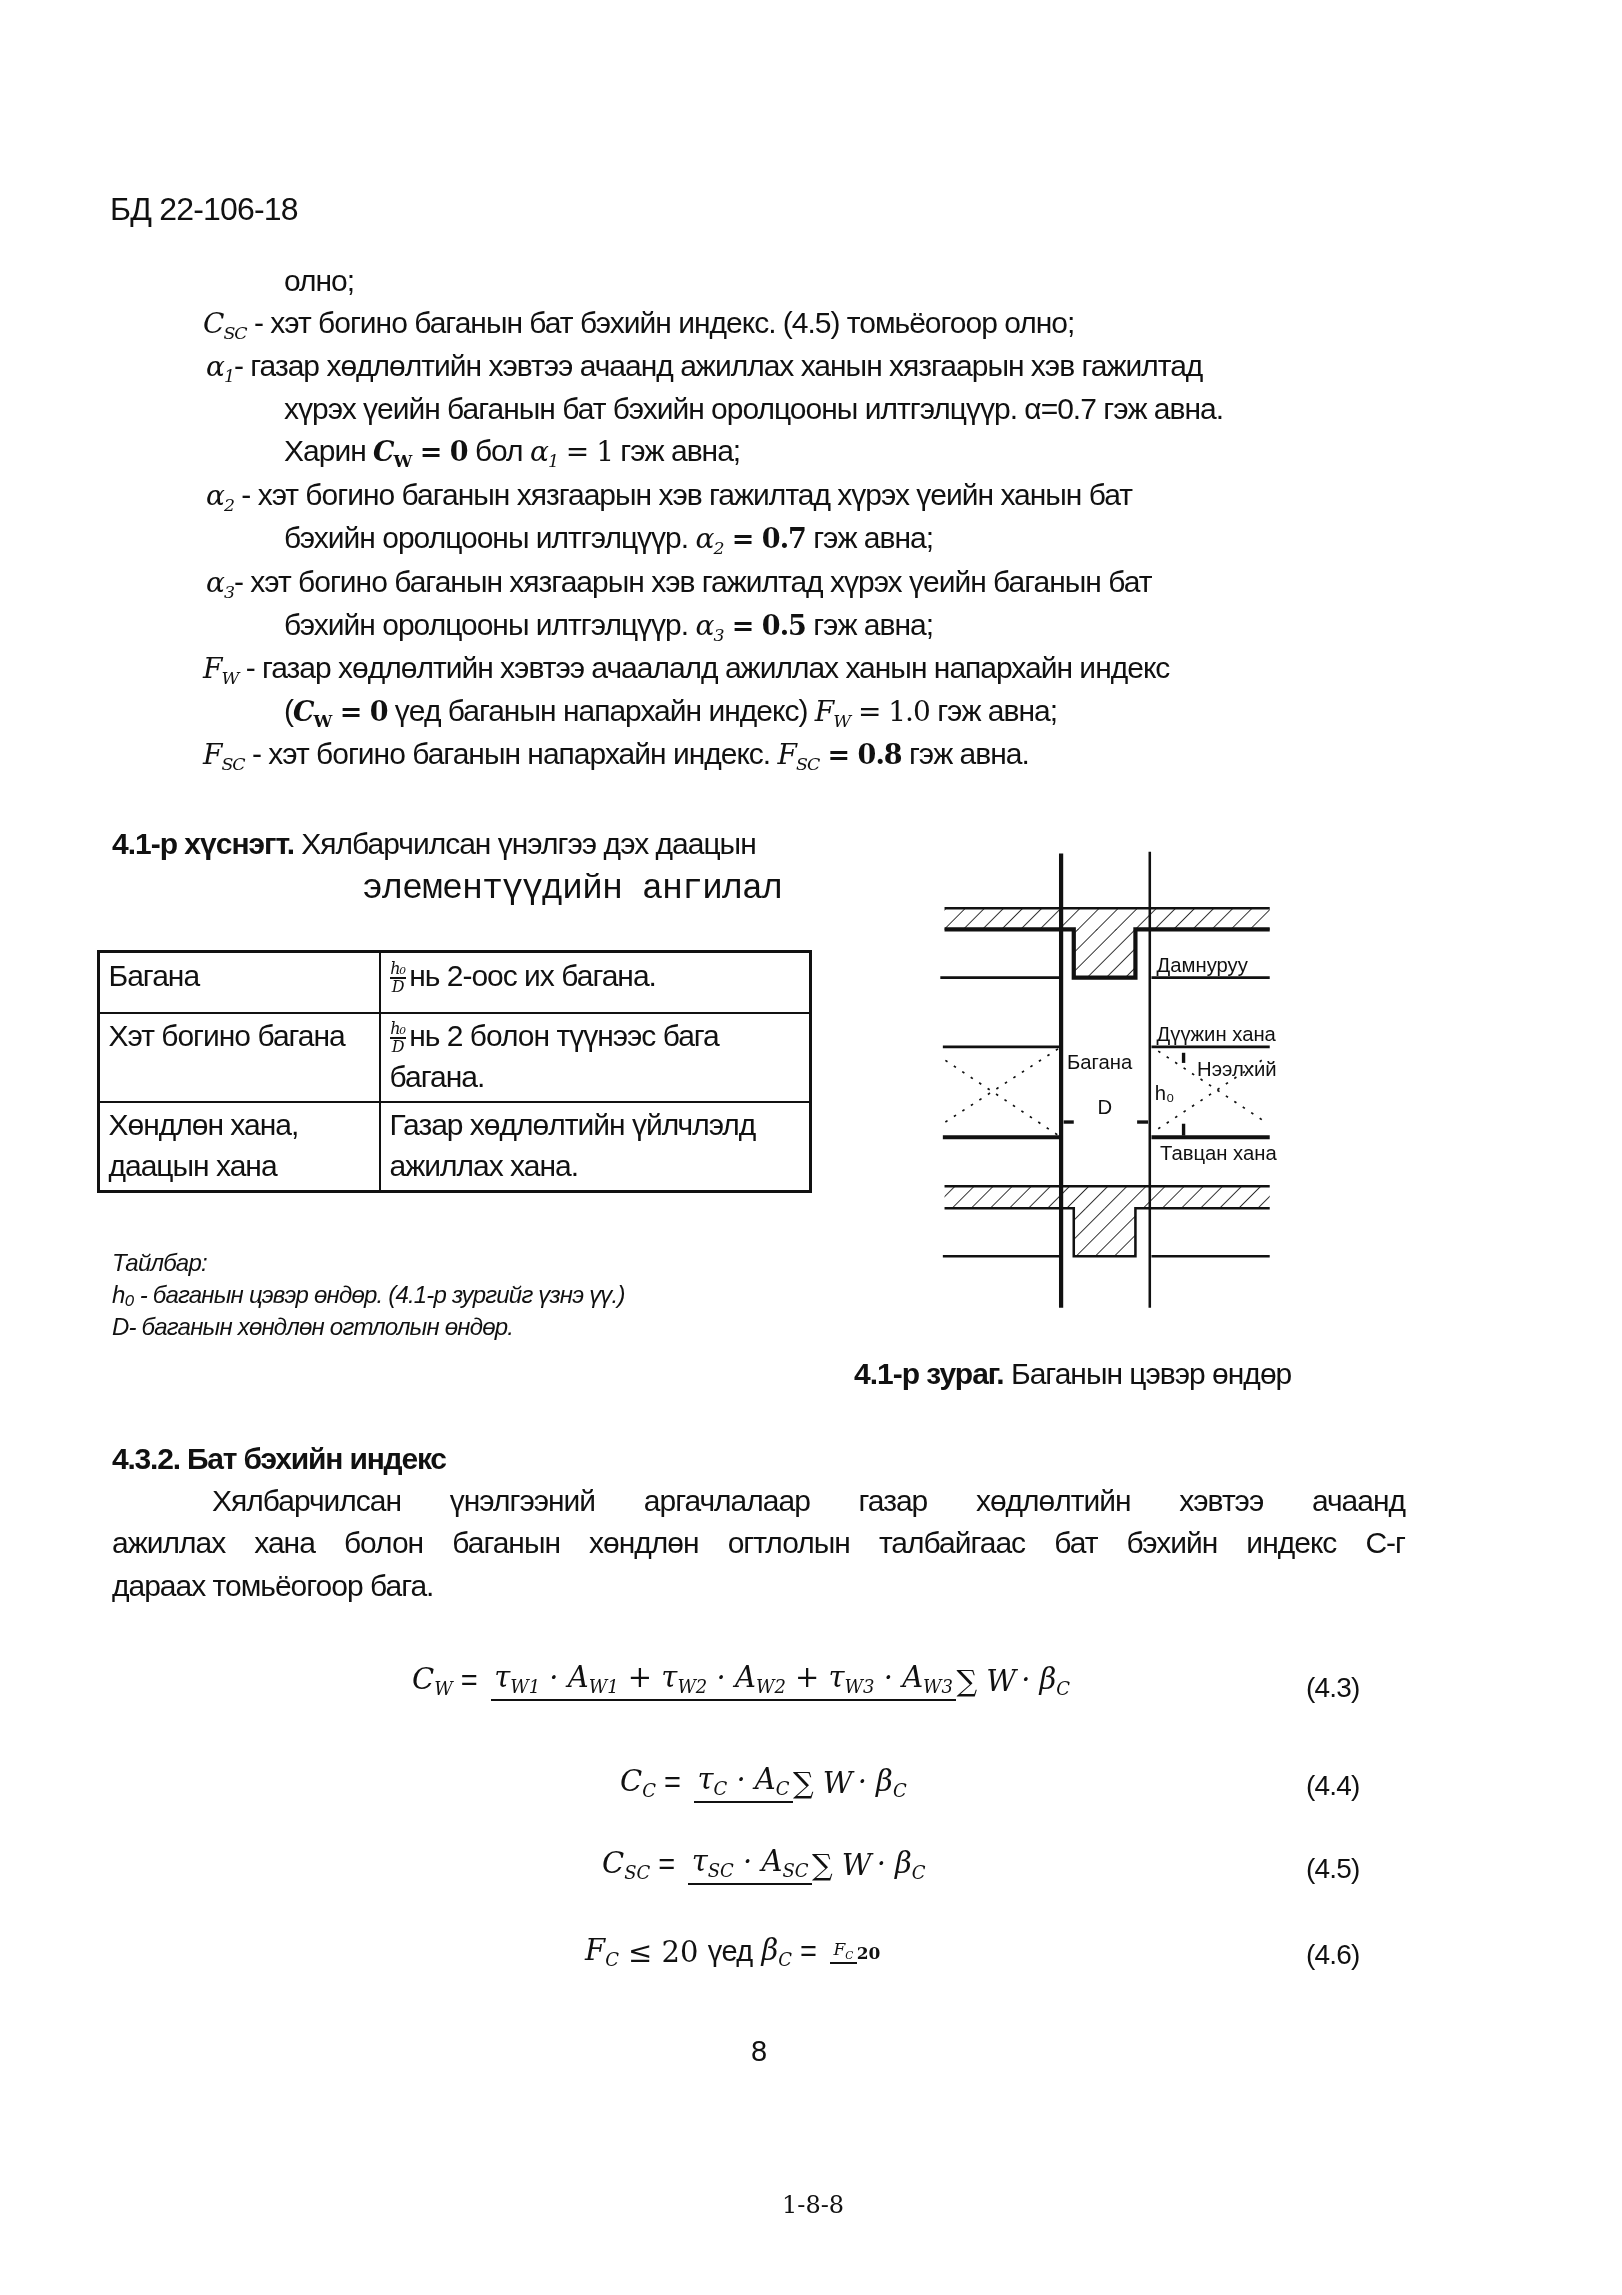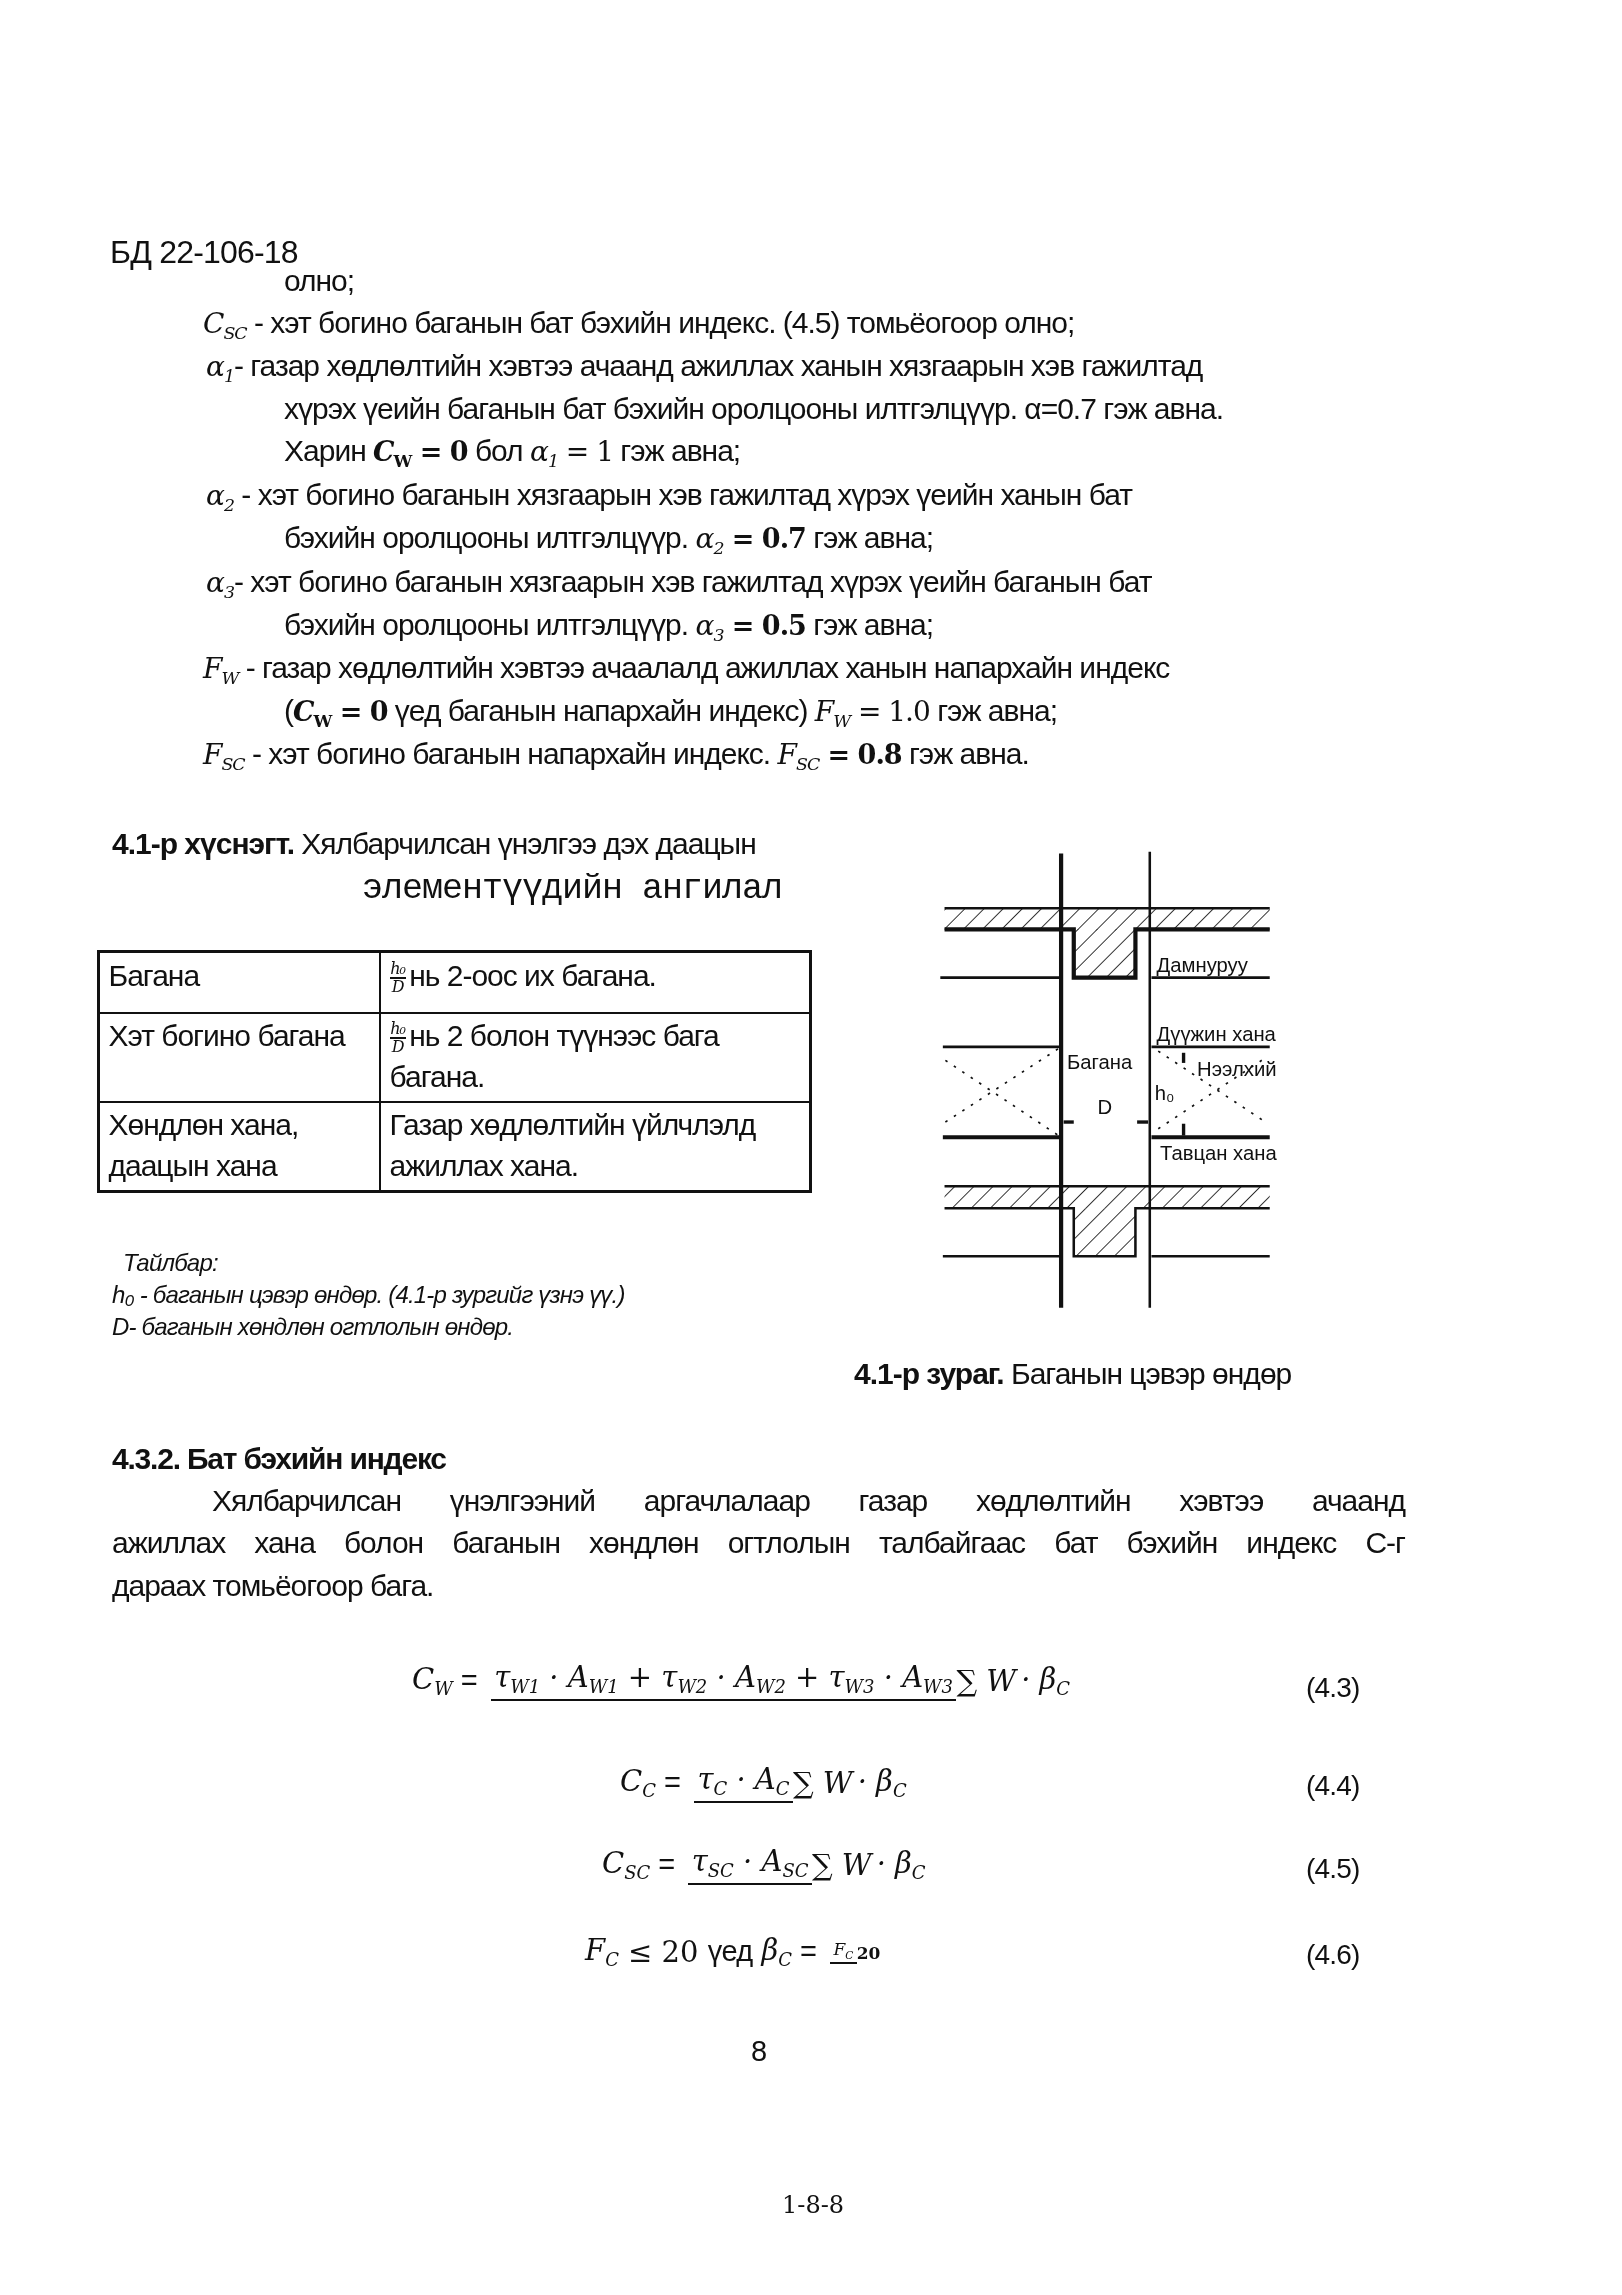--- a/index.html
+++ b/index.html
@@ -6,38 +6,38 @@
   body { width: 1623px; height: 2295px; position: relative; overflow: hidden;
          font-family: "Liberation Sans", sans-serif; color: #111; }
   .abs { position: absolute; white-space: nowrap; }
   .txt { font-size: 30px; letter-spacing: -1px; }
   .math { font-family: "DejaVu Serif", serif; font-style: italic; font-size: 28px; }
   .mathb { font-family: "DejaVu Serif", serif; font-weight: bold; font-size: 27px; }
   sub { font-size: 0.62em; vertical-align: -0.35em; }
   .bold { font-weight: bold; }
 
   
-  #doc-code { left: 110px; top: 191px; font-size: 32px; letter-spacing: -0.8px; margin-top: 43px; }
+  #doc-code { left: 110px; top: 191px; font-size: 32px; letter-spacing: -0.8px; }
   .def-cont { left: 284px; }
 
   
   #table-title-1 { left: 112px; top: 827px; font-size: 30px; letter-spacing: -1px; }
   #table-title-2 { left: 362px; top: 869px; font-size: 35px; letter-spacing: -1px; font-family: Liberation Mono, monospace; }
   #class-table { position: absolute; left: 97px; top: 950px; width: 715px;
                  border-collapse: collapse; border: 3.4px solid #111; }
   #class-table td { border: 2.5px solid #111; vertical-align: top;
                     font-size: 30px; letter-spacing: -1px; padding: 1.7px 8.5px 3.4px 8.5px; line-height: 41px; }
   #class-table td.c1 { width: 262px; }
   .frac { display: inline-block; vertical-align: middle; text-align: center;
           font-family: "DejaVu Serif", serif; font-style: italic; font-size: 16px; line-height: 16px; margin-right: 3.4px; }
   .frac .num { display: block; border-bottom: 2.5px solid #111; padding: 0 0.8px; }
   .frac .den { display: block; }
 
   #note-title, .note-line { font-style: italic; font-size: 24px; letter-spacing: -0.8px; }
-  #note-title { left: 112px; top: 1249px; margin-left: 11px; }
+  #note-title { left: 112px; top: 1249px; }
 
   
   #column-diagram { position: absolute; left: 913px; top: 845px; }
   .dlabel { font-family: "Liberation Sans", sans-serif; font-size: 24px; fill: #111; }
 
   #figure-caption { left: 854px; top: 1357px; font-size: 30px; letter-spacing: -1px; }
 
   
   #section-heading { left: 112px; top: 1442px; font-size: 30px; font-weight: bold; letter-spacing: -1.2px; }
   .para { left: 112px; width: 1293px; font-size: 30px; letter-spacing: -1px; }

